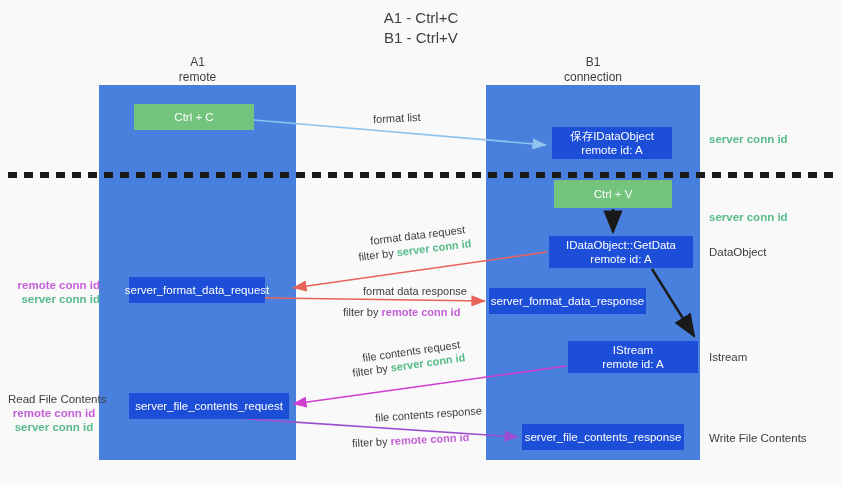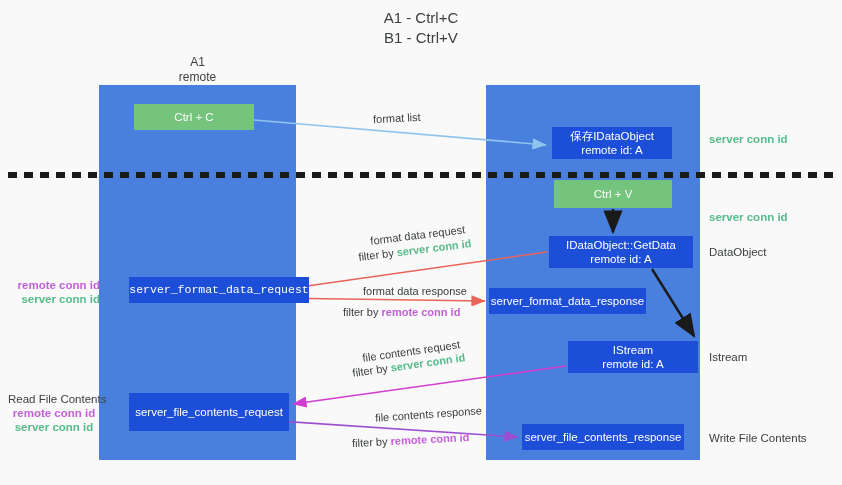--- a/index.html
+++ b/index.html
@@ -36,24 +36,24 @@
     color:#ffffff;font-size:11.5px;line-height:14px;text-align:center;
   }
   .box.green{background:#74c47d;}
   .box.orange{background:#1d4ed8;}
   .box span{white-space:nowrap;}
 
   #box-ctrlc{left:134px;top:104px;width:120px;height:26px;}
   #box-save-idataobject{left:552px;top:127px;width:120px;height:32px;}
   #box-ctrlv{left:554px;top:180px;width:118px;height:28px;}
   #box-getdata{left:549px;top:236px;width:144px;height:32px;}
-  #box-fmt-req{left:129px;top:277px;width:180px;height:26px;font-family:Liberation Mono, monospace;}
+  #box-fmt-req{left:129px;top:277px;width:136px;height:26px;}
   #box-fmt-resp{left:489px;top:288px;width:157px;height:26px;}
   #box-istream{left:568px;top:341px;width:130px;height:32px;}
-  #box-file-req{left:129px;top:393px;width:160px;height:38px;}
+  #box-file-req{left:129px;top:393px;width:160px;height:26px;}
   #box-file-resp{left:522px;top:424px;width:162px;height:26px;}
 
   .side-label{position:absolute;font-size:11.5px;line-height:14px;white-space:nowrap;}
   .green-txt{color:#57bb8a;font-weight:bold;}
   .purple-txt{color:#c45fd8;font-weight:bold;}
   .dark-txt{color:#3c4043;}
 
   #lbl-server-conn-1{left:709px;top:132px;}
   #lbl-server-conn-2{left:709px;top:210px;}
   #lbl-dataobject{left:709px;top:245px;}
@@ -85,20 +85,24 @@
 
   <div class="title">
     <div>A1 - Ctrl+C</div>
     <div>B1 - Ctrl+V</div>
   </div>
 
   <div class="col-head" id="head-a1">
     <div>A1</div>
     <div>remote</div>
   </div>
+  <div class="col-head" id="head-b1">
+    <div>B1</div>
+    <div>connection</div>
+  </div>
 
   <div class="panel" id="panel-a1"></div>
   <div class="panel" id="panel-b1"></div>
 
   <svg class="layer" viewBox="0 0 842 485">
     <defs>
       <marker id="ah-blue" markerWidth="9" markerHeight="7" refX="8.5" refY="3.5" orient="auto">
         <polygon points="0 0, 9 3.5, 0 7" fill="#8fc4ee"></polygon>
       </marker>
       <marker id="ah-red" markerWidth="9" markerHeight="7" refX="8.5" refY="3.5" orient="auto">

